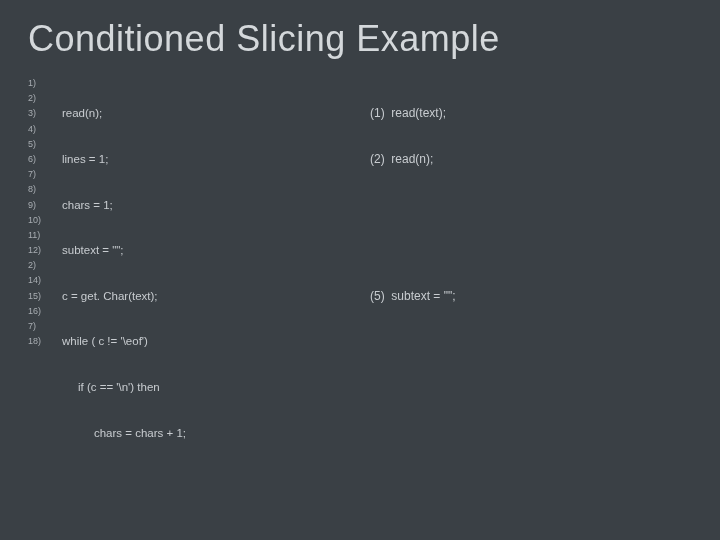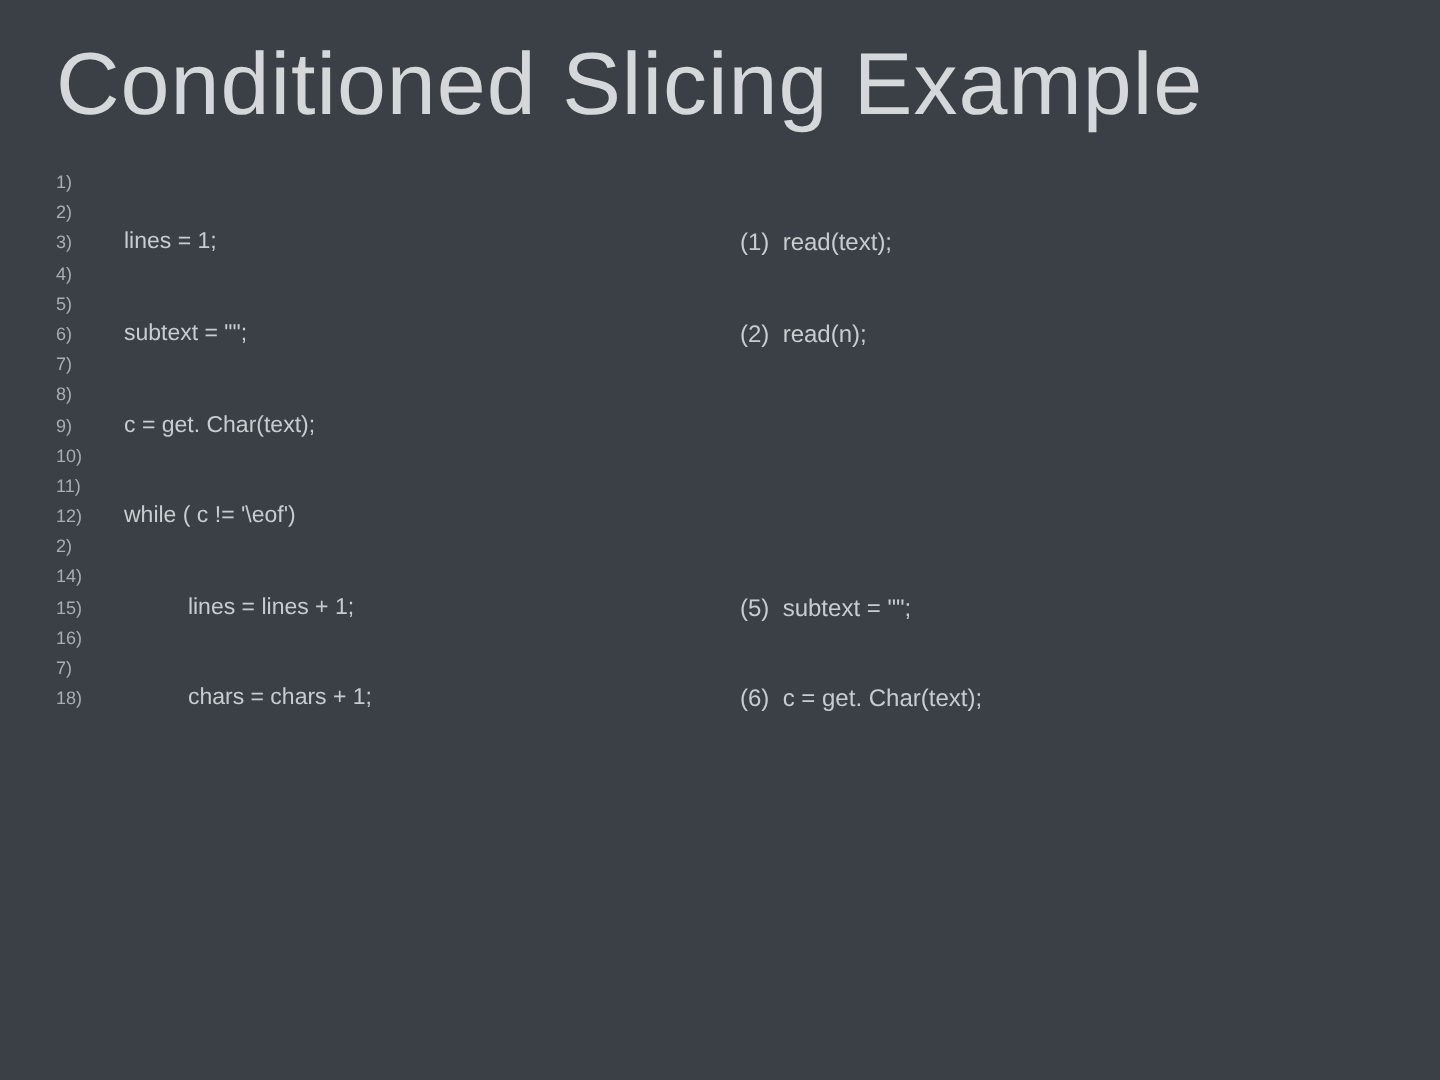--- a/index.html
+++ b/index.html
@@ -14,21 +14,21 @@
   }
   .slide {
     width: 720px;
     height: 540px;
     box-sizing: border-box;
     padding: 18px 28px 0 28px;
   }
   h1.title {
     margin: 0 0 16px 0;
     font-weight: normal;
-    font-size: 44px;
+    font-size: 36px;
     color: #d4d8db;
     letter-spacing: 0.5px;
   }
   .columns {
     display: flex;
     flex-direction: row;
   }
   .left-col {
     width: 342px;
     display: flex;
@@ -85,25 +85,27 @@
         <div>11)</div>
         <div>12)</div>
         <div>2)</div>
         <div>14)</div>
         <div>15)</div>
         <div>16)</div>
         <div>7)</div>
         <div>18)</div>
       </div>
       <div class="code-left">
+        <div>read(n);</div>
         <div>lines = 1;</div>
+        <div>chars = 1;</div>
         <div>subtext = "";</div>
         <div>c = get. Char(text);</div>
         <div>while ( c != '\eof')</div>
-        <div>          lines = lines + 1;</div>
+        <div>     if (c == '\n') then</div>
         <div>          chars = chars + 1;</div>
         
         
         
         
         
         
         
         
 
@@ -111,21 +113,20 @@
       </div>
     </div>
 
     <div class="right-col">
       <div class="code-right">
         <div>(1)  read(text);</div>
         <div>(2)  read(n);</div>
         <div class="blank"></div>
         <div class="blank"></div>
         <div>(5)  subtext = "";</div>
-        <div>(6)  c = get. Char(text);</div>
         <div class="blank"></div>
         <div class="blank"></div>
         
         
         
         
         
         
         
         

